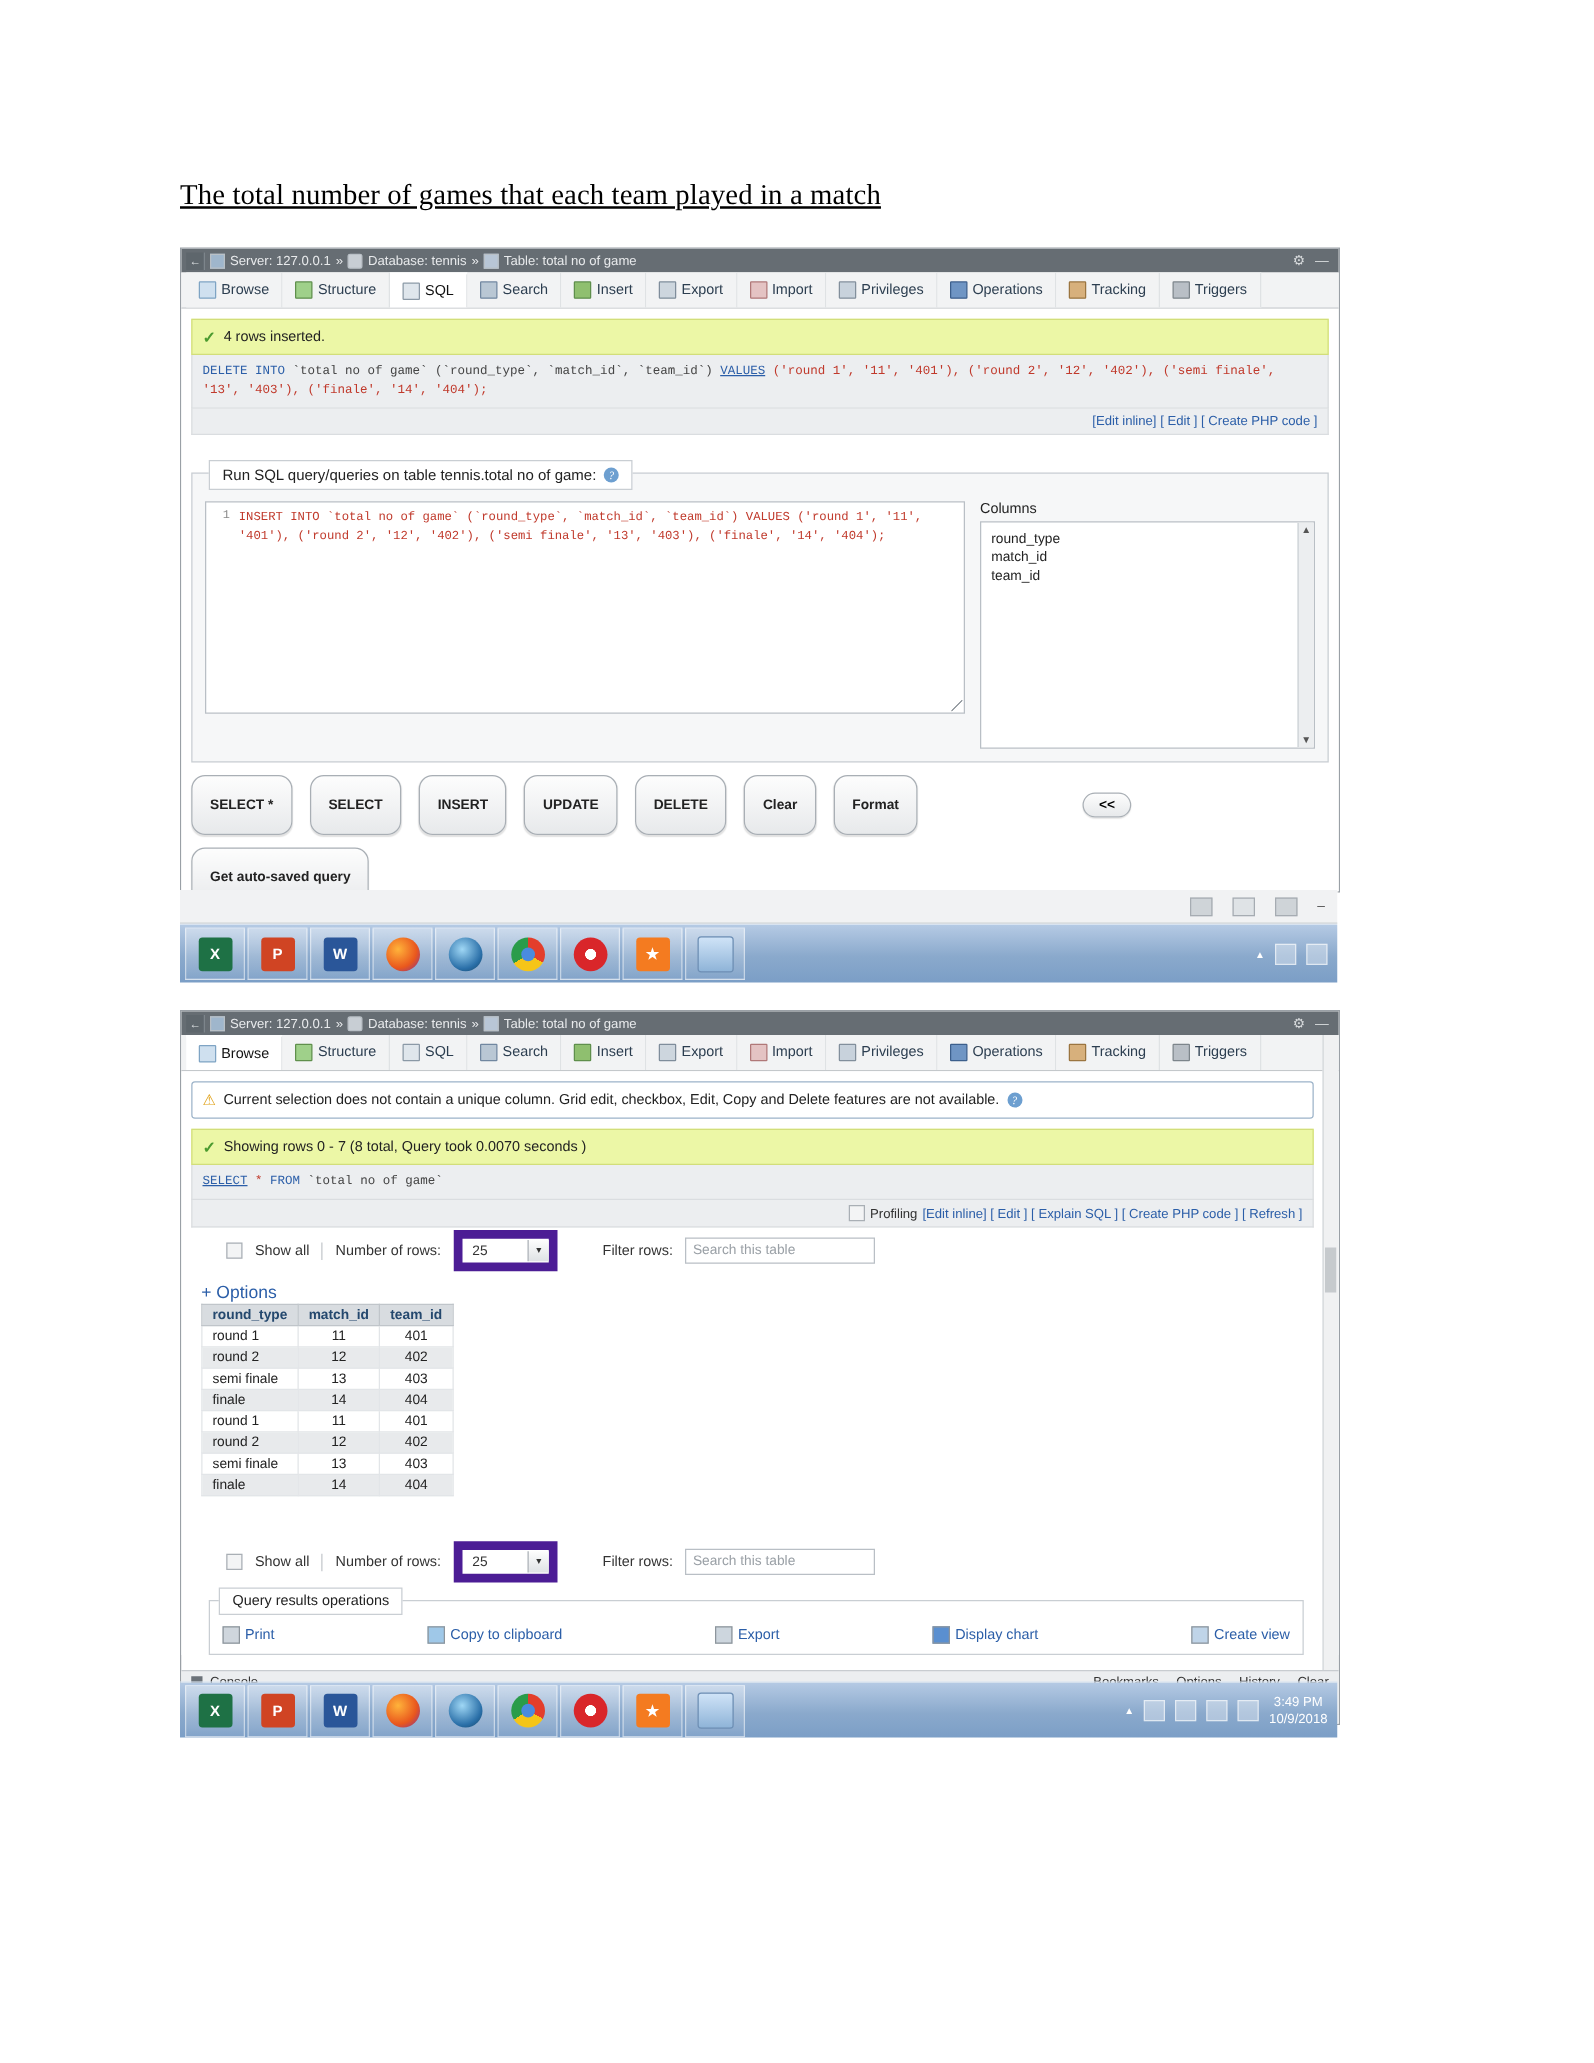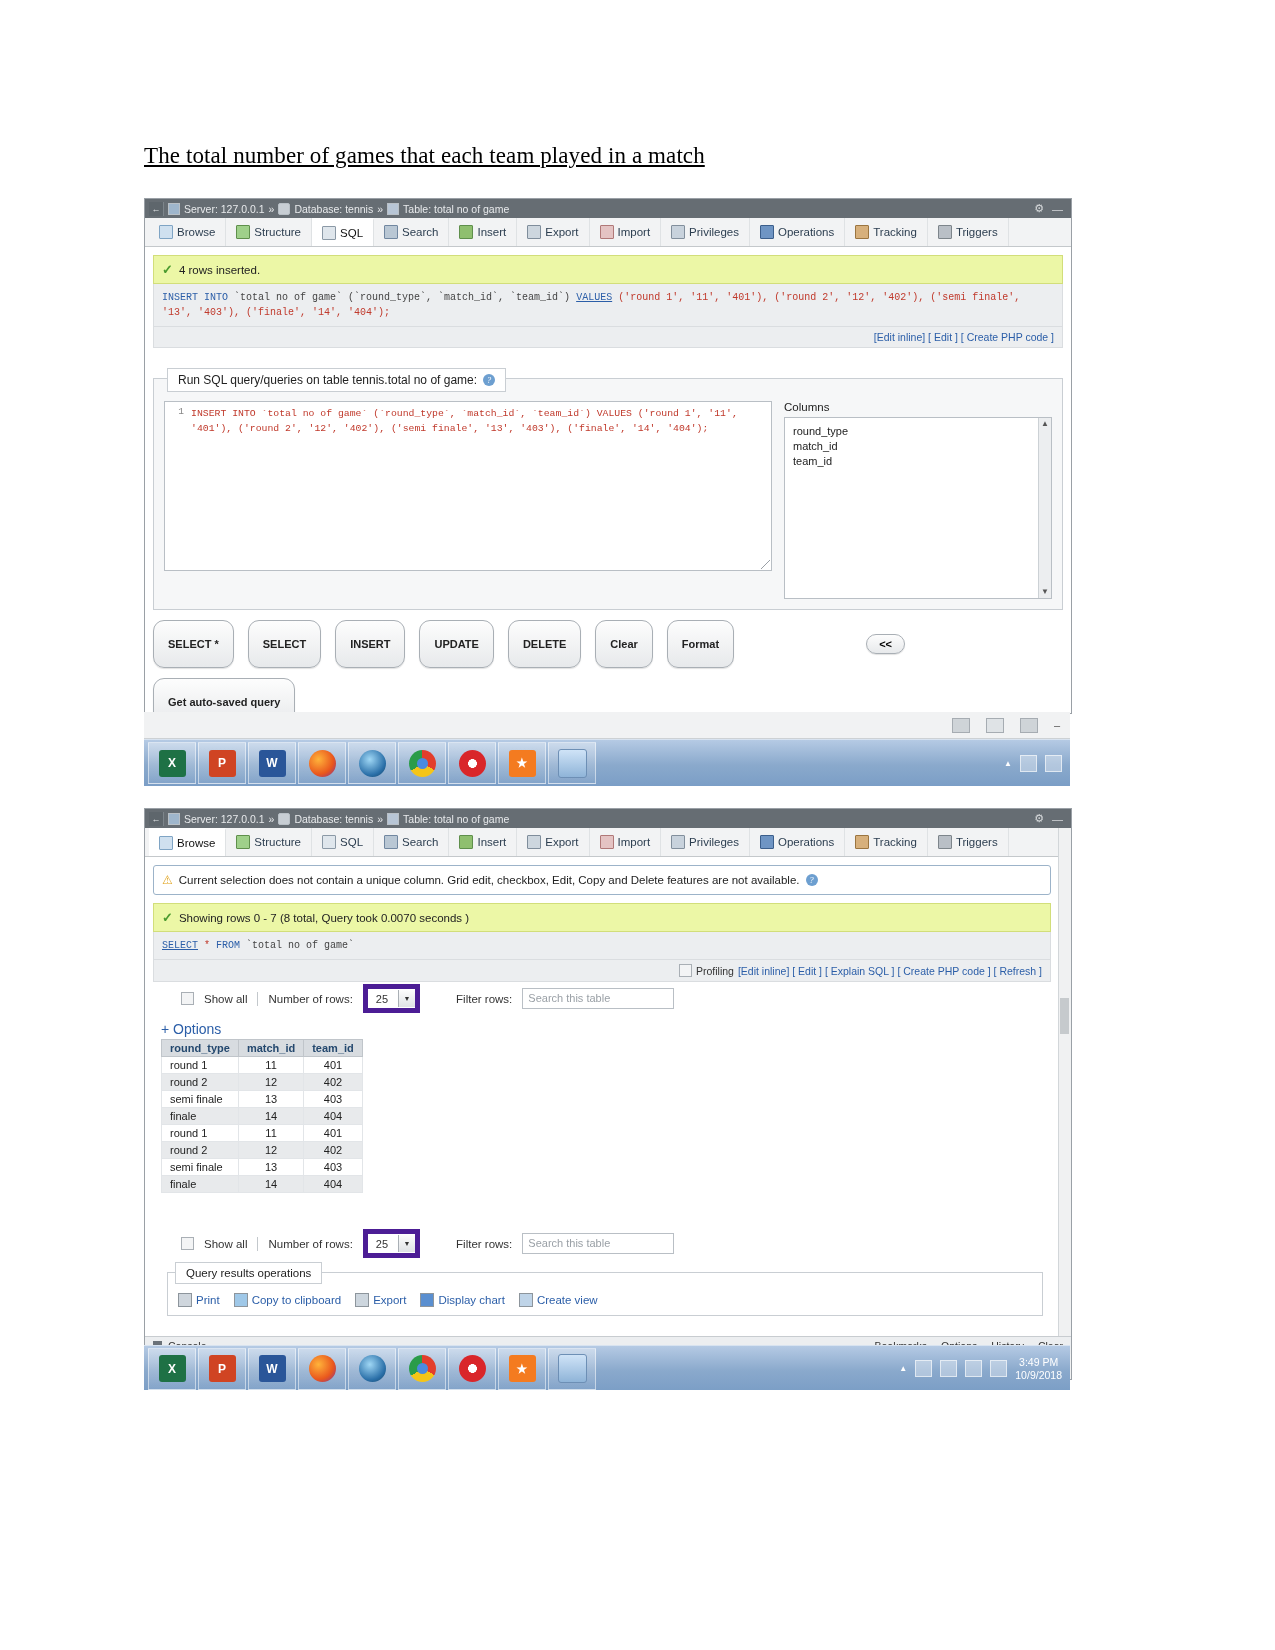--- a/index.html
+++ b/index.html
@@ -198,21 +198,21 @@
   .tray .ti2{width:15px;height:15px;background:rgba(255,255,255,.35);border:1px solid rgba(255,255,255,.6);}
   .clock{text-align:center;line-height:13px;font-size:10.5px;color:#fff;}
 
   
   .tools-row{
     display:flex;align-items:center;gap:10px;font-size:11.5px;color:#333;
     padding:2px 0 0 28px;
   }
   .vbar{width:1px;height:14px;background:#c3c8cc;}
   .numsel{
-    display:flex;align-items:center;border:5px solid #4c1d95;background:#fff;height:19px;
+    display:flex;align-items:center;border:7px solid #4c1d95;background:#fff;height:19px;gap:22px;
   }
   .numsel .val{padding:0 10px 0 8px;font-size:11px;}
   .numsel .dd{
     width:16px;height:17px;border-left:1px solid #a9afb5;
     background:linear-gradient(#fdfdfd,#dfe2e5);display:flex;align-items:center;justify-content:center;
     font-size:7px;color:#333;
   }
   .filter-in{
     border:1px solid #b9bfc5;background:#fff;height:19px;width:145px;
     font-size:11px;color:#9aa0a6;padding-left:5px;line-height:19px;
@@ -227,21 +227,21 @@
     border:1px solid #e2e5e8;padding:2px 8px;color:#222;background:#fff;
   }
   .rtable tr.alt td{background:#e8eaec;}
   .rtable td.num{text-align:center;}
 
   .qro-wrap{position:relative;margin:14px 8px 0 14px;}
   .qro-legend{
     position:absolute;left:8px;top:-10px;background:#fff;border:1px solid #c9ced3;
     padding:4px 10px;font-size:11.5px;color:#222;z-index:3;
   }
-  .qro-body{border:1px solid #c9ced3;padding:20px 10px 8px 10px;display:flex;gap:14px;font-size:11.5px;}
+  .qro-body{border:1px solid #c9ced3;padding:20px 10px 8px 10px;display:flex;gap:14px;font-size:11.5px;justify-content:space-between;}
   .qro-item{display:flex;align-items:center;gap:4px;color:#2b5ea8;}
   .qi{width:12px;height:12px;display:inline-block;border:1px solid #8d959c;background:#d6dbe0;}
   .qi.print{background:#cfd6dd;}
   .qi.clip{background:#9fc8e8;}
   .qi.exp{background:#cdd6de;}
   .qi.chart{background:#5a8fd0;}
   .qi.view{background:#bfd4e8;}
 
   .console-bar{
     position:absolute;left:0;right:0;bottom:25px;height:17px;background:#eceef0;
@@ -338,21 +338,21 @@
         </div>
     </div>
 
     <div class="body-pane">
       <div class="alert-ok">
         <span class="check-ico">✓</span>
         <span>4 rows inserted.</span>
       </div>
 
       <div class="sql-echo">
-        <span class="kw">INSERT INTO</span>
+        <span class="kw">DELETE INTO</span>
         <span class="ident">`total no of game`</span>
         <span class="ident">(`round_type`, `match_id`, `team_id`)</span>
         <span class="kw-u">VALUES</span>
         <span>('round 1', '11', '401'), ('round 2', '12', '402'), ('semi finale', '13', '403'), ('finale', '14', '404');</span>
       </div>
       <div class="links-row">[Edit inline] [ Edit ] [ Create PHP code ]</div>
 
       <div class="sqlbox-wrap">
         <div class="legend">
           <span>Run SQL query/queries on table tennis.total no of game:</span>

